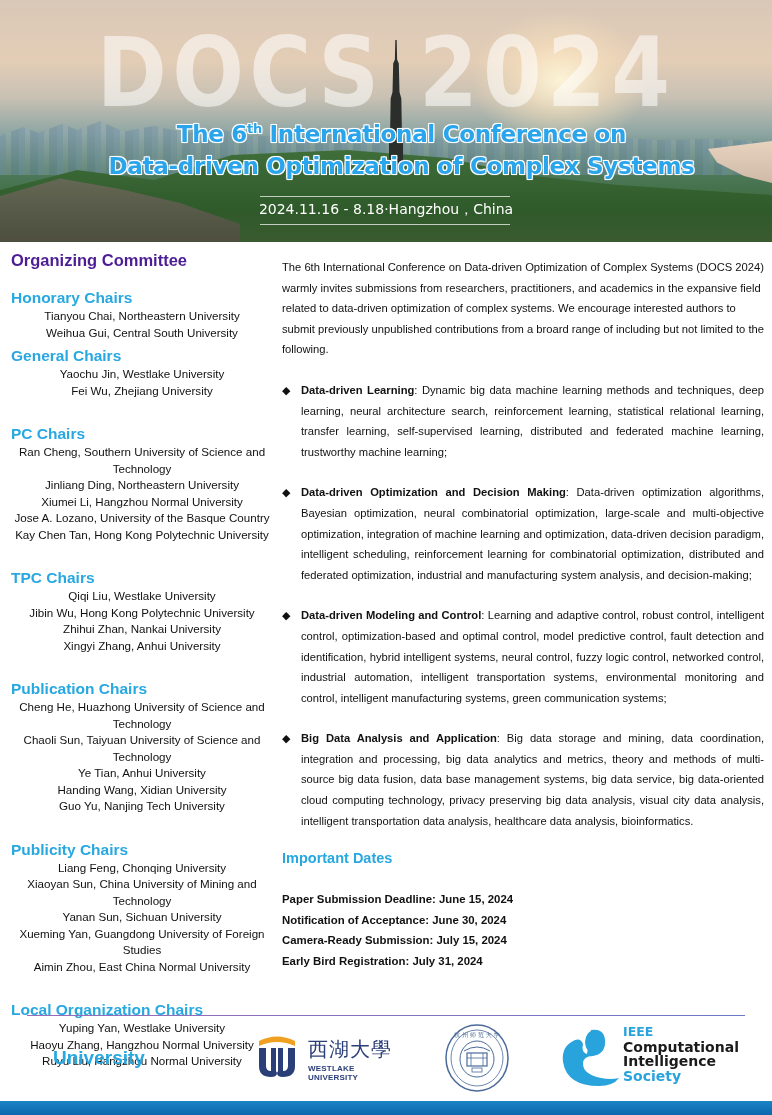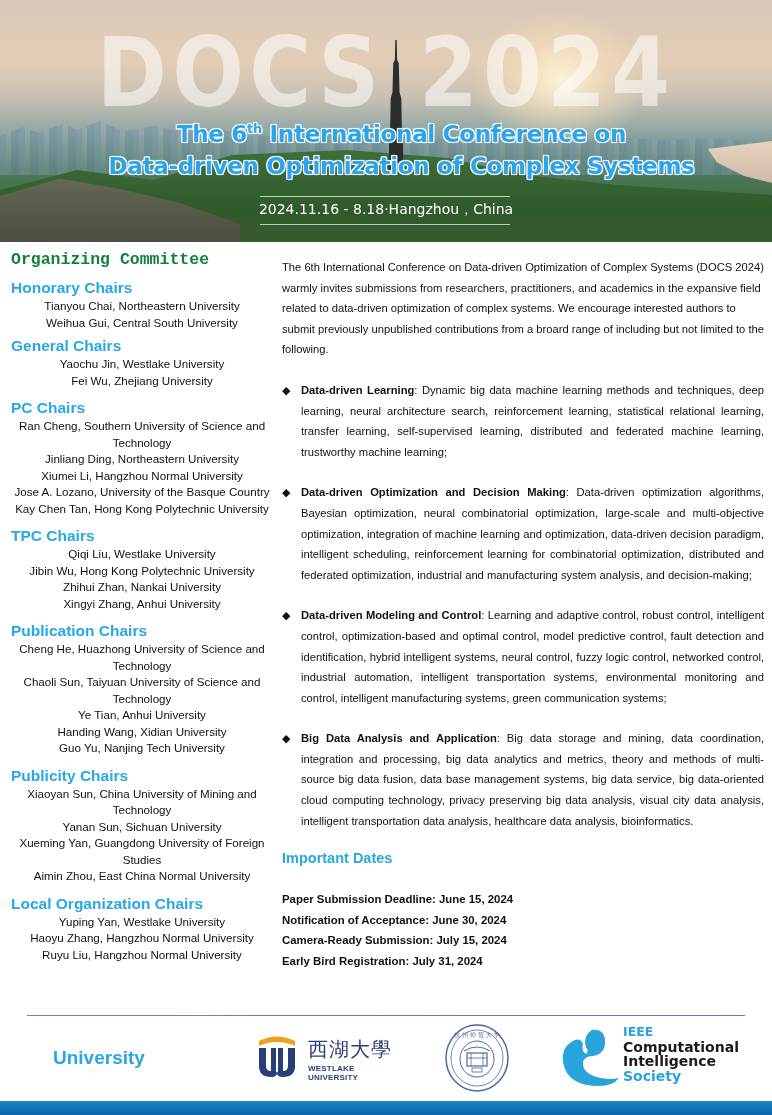--- a/index.html
+++ b/index.html
@@ -63,23 +63,23 @@
   }
   .banner .rule.r1 { top: 196px; }
   .banner .rule.r2 { top: 224px; }
   .banner .dates {
     position: absolute; left: 0; top: 201px; width: 772px; text-align: center;
     font-family: "DejaVu Sans", sans-serif; font-size: 14px; color: #ffffff;
   }
 
   
   .left { position: absolute; left: 11px; top: 250px; width: 262px; }
-  .left h1 { font-size: 16.5px; font-weight: bold; color: #15803d; line-height: 20px; margin-bottom: 9px; font-family: Liberation Mono, monospace; }
+  .left h1 { font-size: 16.5px; font-weight: bold; color: #4c1d95; line-height: 20px; margin-bottom: 19px; }
   .left .sec { margin-bottom: 6px; }
-  .left .sec.gap { margin-top: 10px; }
+  .left .sec.gap { margin-top: 26px; }
   .left h2 { font-size: 15.5px; font-weight: bold; color: #28a8e0; line-height: 18px; margin-bottom: 1px; }
   .left .member { font-size: 11.6px; line-height: 16.5px; color: #111; text-align: center; }
 
   
   .right { position: absolute; left: 282px; top: 257px; width: 482px; }
   .intro { font-size: 11.2px; line-height: 20.6px; color: #111; }
   .topic { position: relative; padding-left: 19px; margin-top: 20px; font-size: 11.2px; line-height: 20.6px; color: #111; text-align: justify; }
   .topic .bullet { position: absolute; left: 0; top: 0; font-size: 11px; }
   .topic b { font-weight: bold; }
   .dates-h { margin-top: 18px; font-size: 14.5px; font-weight: bold; color: #28a8e0; line-height: 18px; }
@@ -157,20 +157,21 @@
       <div class="sec gap">
         <h2>Publication Chairs</h2>
         <div class="member">Cheng He, Huazhong University of Science and Technology</div>
         <div class="member">Chaoli Sun, Taiyuan University of Science and Technology</div>
         <div class="member">Ye Tian, Anhui University</div>
         <div class="member">Handing Wang, Xidian University</div>
         <div class="member">Guo Yu, Nanjing Tech University</div>
       </div>
       <div class="sec gap">
         <h2>Publicity Chairs</h2>
+        <div class="member">Liang Feng, Chonqing University</div>
         <div class="member">Xiaoyan Sun, China University of Mining and Technology</div>
         <div class="member">Yanan Sun, Sichuan University</div>
         <div class="member">Xueming Yan, Guangdong University of Foreign Studies</div>
         <div class="member">Aimin Zhou, East China Normal University</div>
       </div>
       <div class="sec gap">
         <h2>Local Organization Chairs</h2>
         <div class="member">Yuping Yan, Westlake University</div>
         <div class="member">Haoyu Zhang, Hangzhou Normal University</div>
         <div class="member">Ruyu Liu, Hangzhou Normal University</div>

